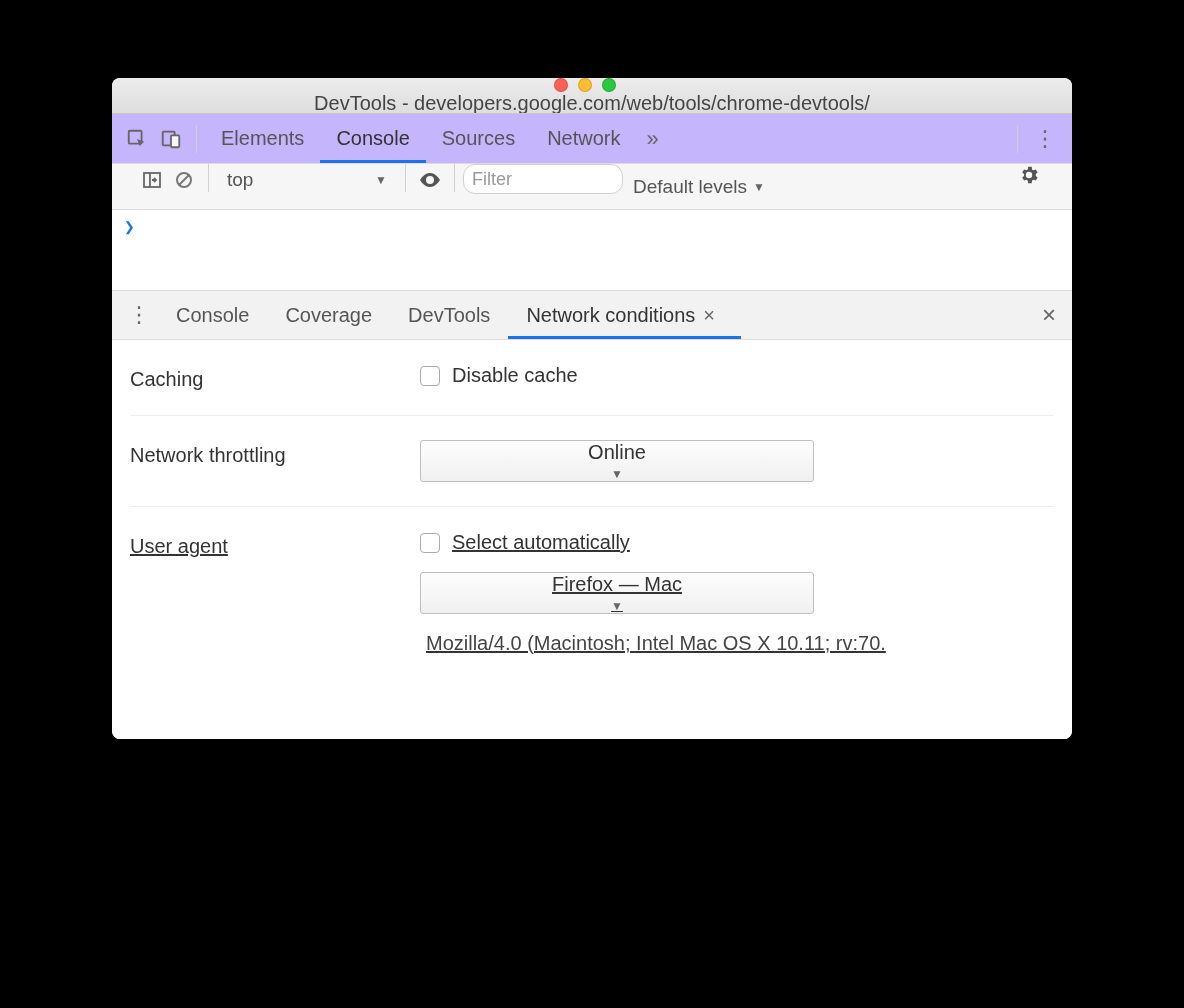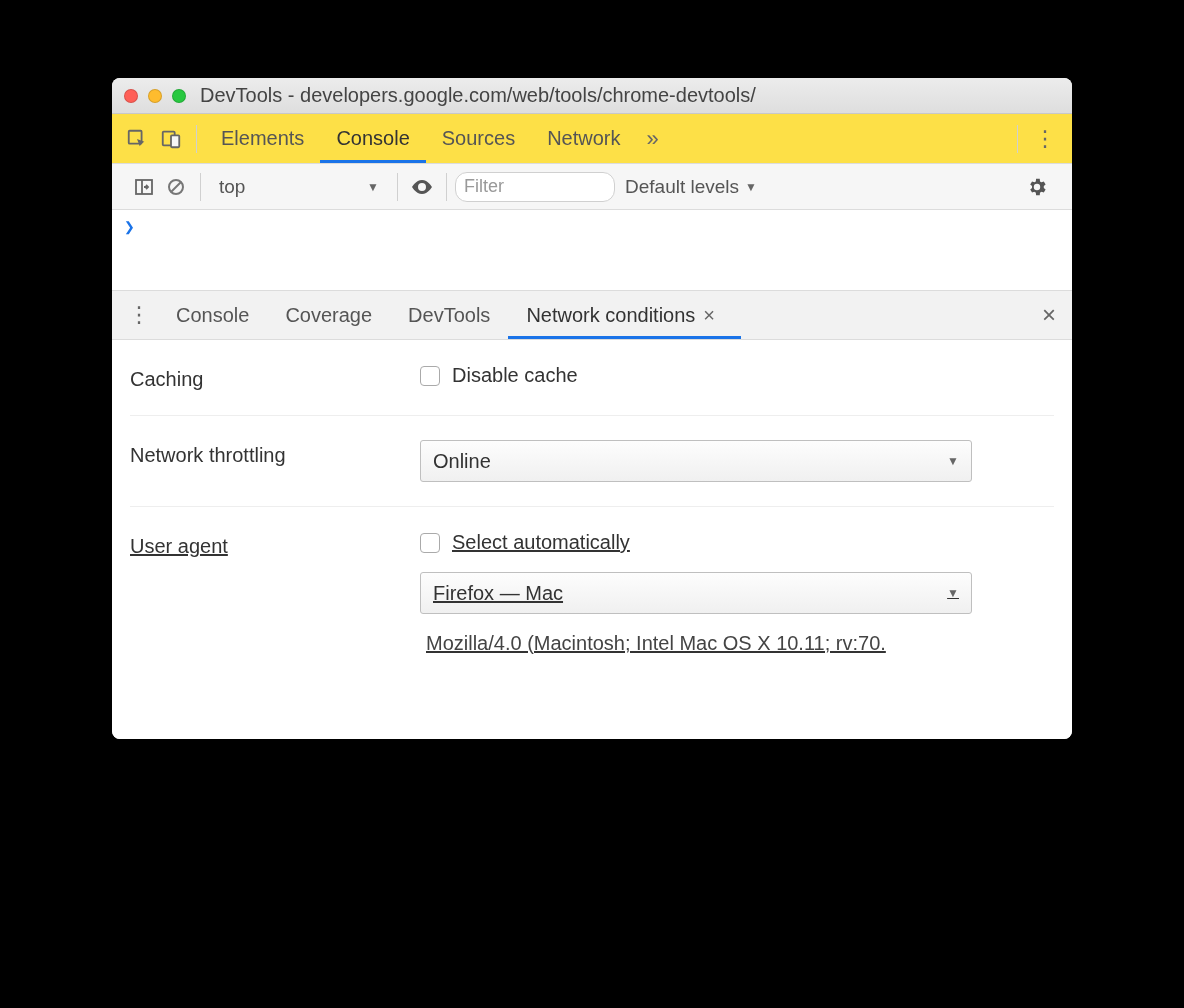--- a/index.html
+++ b/index.html
@@ -21,20 +21,21 @@
     overflow: hidden;
   }
   
   .titlebar {
     height: 36px;
     background: linear-gradient(#ececec, #dedede);
     border-bottom: 1px solid #c8c8c8;
     display: flex;
     align-items: center;
     padding: 0 12px;
+    flex-direction: column;
   }
   .traffic { display: flex; gap: 10px; margin-right: 14px; }
   .dot { width: 14px; height: 14px; border-radius: 50%; }
   .dot.red { background: #ff5f57; border: 1px solid rgba(0,0,0,0.15); }
   .dot.yellow { background: #febc2e; border: 1px solid rgba(0,0,0,0.15); }
   .dot.green { background: #28c840; border: 1px solid rgba(0,0,0,0.15); }
   .title {
     flex: 1;
     text-align: left;
     color: #444;
@@ -43,42 +44,41 @@
     overflow: hidden;
     text-overflow: ellipsis;
   }
   
   .tabsbar {
     height: 50px;
     border-bottom: 1px solid #dcdcdc;
     display: flex;
     align-items: center;
     padding: 0 8px;
-    background: #fde047;
+    background: #c4b5fd;
     font-size: 20px;
     color: #555;
   }
   .tabsbar .icon-btn {
     width: 34px; height: 34px;
     display: flex; align-items: center; justify-content: center;
     color: #666;
   }
   .divider-v { width: 1px; height: 28px; background: #d0d0d0; margin: 0 8px; }
   .tab { padding: 0 16px; height: 100%; display: flex; align-items: center; cursor: default; }
   .tab.active { color: #333; border-bottom: 3px solid #1a73e8; padding-top: 3px; font-weight: 500; }
   .overflow { font-size: 22px; color: #666; padding: 0 10px; }
   .spacer { flex: 1; }
   .kebab { font-size: 22px; color: #666; padding: 0 8px; }
   
   .console-toolbar {
     height: 46px;
     border-bottom: 1px solid #dcdcdc;
     display: flex;
-    align-items: center;
-    padding: 0 16px;
+    padding: 0 24px;
     background: #f6f6f6;
     font-size: 19px;
     color: #555;
   }
   .tool-icon {
     width: 32px; height: 32px; display: flex; align-items: center; justify-content: center;
   }
   .context-select {
     display: flex; align-items: center; gap: 8px;
     padding: 0 10px;
@@ -142,28 +142,29 @@
     width: 290px;
     color: #333;
     padding-top: 4px;
   }
   .row-ctrl { flex: 1; display: flex; flex-direction: column; gap: 18px; }
   .checkbox-line { display: flex; align-items: center; gap: 12px; }
   .cb {
     width: 20px; height: 20px; border: 1.5px solid #aaa; border-radius: 4px; background: #fff;
   }
   .select {
-    width: 552px; height: 42px;
+    width: 394px; height: 42px;
     border: 1px solid #bfbfbf;
     border-radius: 3px;
     background: linear-gradient(#fdfdfd,#f0f0f0);
     display: flex; align-items: center; justify-content: space-between;
     padding: 0 12px;
     font-size: 20px;
     color: #333;
+    flex-direction: column;
   }
   .ua-string { color: #444; font-size: 20px; padding-left: 6px; }
   svg { display: block; }
 </style>
 </head>
 <body>
 
 <div class="window">
 
   <div class="titlebar">

